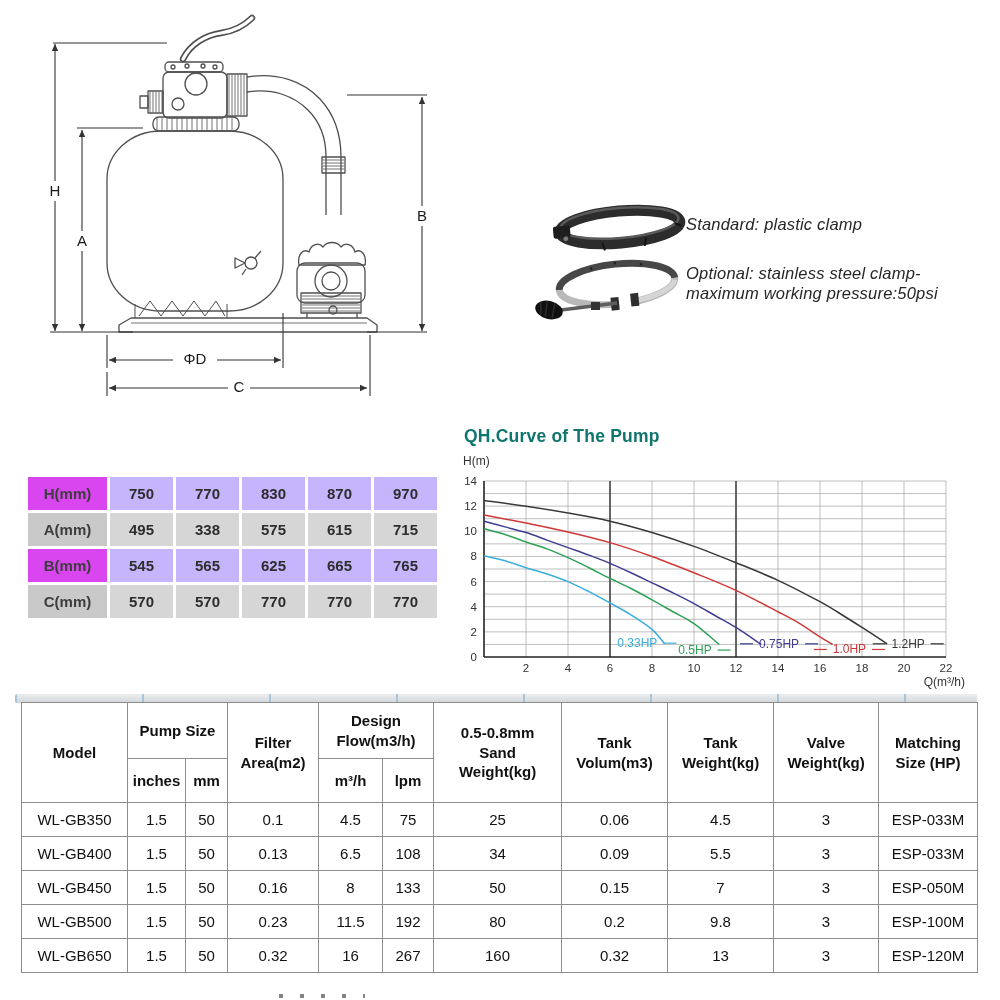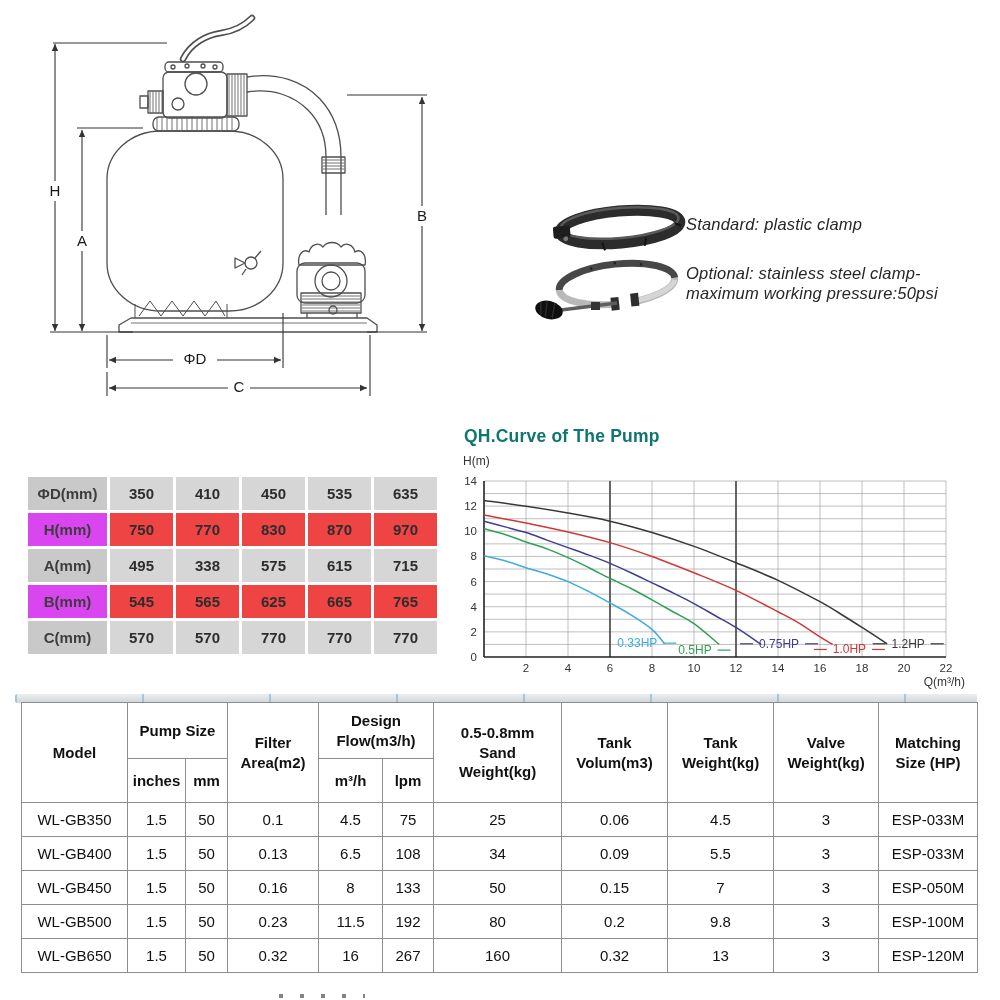--- a/index.html
+++ b/index.html
@@ -12,21 +12,21 @@
   
   .chart-title{font-size:17.5px;font-weight:bold;color:#0f766e;letter-spacing:.2px;}
 
   
   #dim-table{border-collapse:separate;border-spacing:3px;table-layout:fixed;}
   #dim-table th{width:77px;height:31px;font-size:15px;font-weight:bold;color:#3d3d3d;text-align:center;}
   #dim-table td{width:61px;height:31px;font-size:15px;font-weight:600;color:#2d2d2d;text-align:center;}
   .dim-odd th{background:#c9c9c9;}
   .dim-odd td{background:#d6d6d6;}
   .dim-even th{background:#d946ef;}
-  .dim-even td{background:#ef4444;}
+  .dim-even td{background:#c4b5fd;}
 
   
   #spec{border-collapse:collapse;table-layout:fixed;width:956px;background:#fff;}
   #spec th,#spec td{border:1px solid #8d8d8d;text-align:center;vertical-align:middle;
     font-size:15px;color:#111;padding:1px 3px;overflow:hidden;}
   #spec th{font-weight:bold;line-height:1.3;white-space:pre-line;}
   #spec thead tr:first-child{height:56px;}
   #spec thead tr:last-child{height:44px;}
   #spec tbody tr{height:34px;}
 
@@ -172,28 +172,20 @@
       <path d="M6,64 l3,12 M12,62 l2,15 M20,62 l1,15" stroke="#2b2b2b" stroke-width="1.5"></path>
     </g>
   </svg>
   <div class="abs clamp-caption" style="left:686px;top:264px">
     <div>Optional: stainless steel clamp-</div>
     <div>maximum working pressure:50psi</div>
   </div>
 
   <table id="dim-table" class="abs" style="left:25px;top:474px">
     <tbody>
-        <tr class="dim-odd">
-          <th>ΦD(mm)</th>
-          <td>350</td>
-          <td>410</td>
-          <td>450</td>
-          <td>535</td>
-          <td>635</td>
-        </tr>
         <tr class="dim-even">
           <th>H(mm)</th>
           <td>750</td>
           <td>770</td>
           <td>830</td>
           <td>870</td>
           <td>970</td>
         </tr>
         <tr class="dim-odd">
           <th>A(mm)</th>

